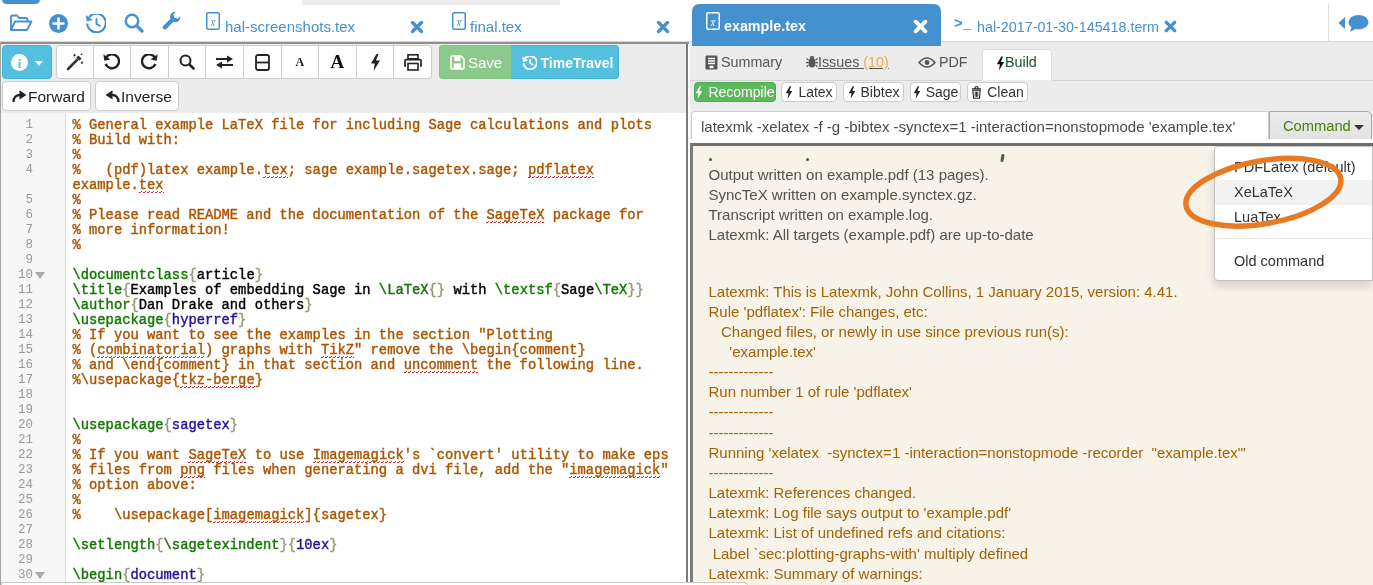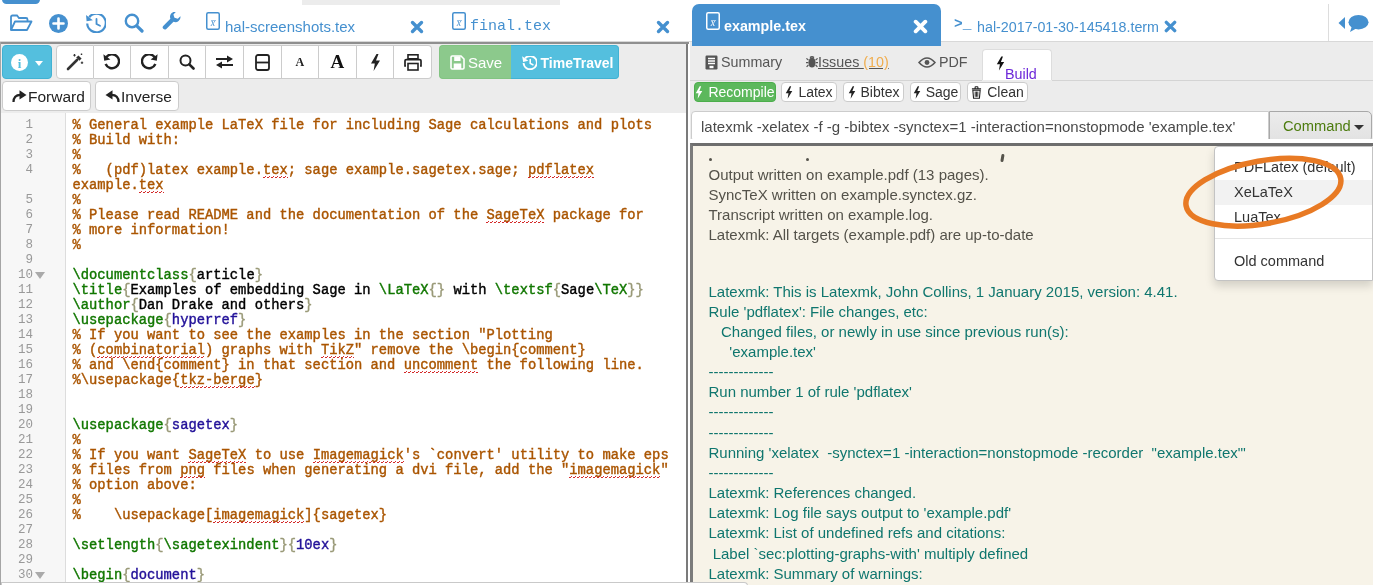--- a/index.html
+++ b/index.html
@@ -40,21 +40,21 @@
     display:flex; align-items:center; justify-content:center; }
   .gbtn:first-child { border-left-width:1px; }
 
   
   #rightpane { position:absolute; top:42px; left:690px; width:683px; height:543px; background:#ececec; }
   #log { position:absolute; top:101px; left:0; width:683px; height:442px; background:#f7f3e8;
     border-top:3px solid #6e6e6e; border-left:3px solid #7b7b7b;padding-left:12px; }
   #logtext { position:absolute; top:19px; left:15.5px; white-space:pre; font-size:15px;
     line-height:19.9px; color:#54524a; }
   #logtext2 { position:absolute; top:135.5px; left:15.5px; white-space:pre; font-size:15px;
-    line-height:20.15px; color:#0f766e; }
+    line-height:20.15px; color:#a16207; }
   
   #menu { position:absolute; left:1214px; top:146px; width:159px; height:135px; background:#fff;
     border:1px solid #c3c3c3; border-radius:4px 0 0 4px; box-shadow:0 5px 10px rgba(0,0,0,0.15); }
   .mi { position:absolute; left:0; width:157px; height:25px; font-size:14.5px; color:#333;
     line-height:25px; padding-left:19px; }
   .rtab { font-size:14.3px; color:#555; }
   .bbtn { position:absolute; top:40px; height:20px; background:#fff; border:1px solid #ccc;
     border-radius:4px; font-size:14px; color:#333; display:flex; align-items:center; justify-content:center; }
 </style></head>
 <body>
@@ -92,21 +92,21 @@
   </svg>
   <div class="abs tabtext" style="left:225px;top:18px;">hal-screenshots.tex</div>
   <svg class="abs" style="left:410px;top:20px;" width="14" height="14" viewBox="0 0 14 14">
     <path d="M2.5 2.5 L11.5 11.5 M11.5 2.5 L2.5 11.5" stroke="#4590cf" stroke-width="3.4" stroke-linecap="round"></path>
   </svg>
 
   <svg class="abs" style="left:452px;top:12px;" width="14" height="18" viewBox="0 0 14 18">
     <rect x="0.75" y="0.75" width="12.5" height="16.5" rx="1.5" fill="none" stroke="#4590cf" stroke-width="1.5"></rect>
     <text x="7" y="13.5" font-size="10" font-style="italic" font-family="Liberation Serif,serif" fill="#4590cf" text-anchor="middle">x̅</text>
   </svg>
-  <div class="abs tabtext" style="left:470px;top:18px;font-family:Liberation Mono, monospace;">final.tex</div>
+  <div class="abs tabtext" style="left:470px;top:18px;">final.tex</div>
   <svg class="abs" style="left:656px;top:20px;" width="14" height="14" viewBox="0 0 14 14">
     <path d="M2.5 2.5 L11.5 11.5 M11.5 2.5 L2.5 11.5" stroke="#4590cf" stroke-width="3.4" stroke-linecap="round"></path>
   </svg>
 
   <svg class="abs" style="left:706px;top:12px;z-index:7;" width="14" height="18" viewBox="0 0 14 18">
     <rect x="0.75" y="0.75" width="12.5" height="16.5" rx="1.5" fill="none" stroke="#fff" stroke-width="1.5"></rect>
     <text x="7" y="13.5" font-size="10" font-style="italic" font-family="Liberation Serif,serif" fill="#fff" text-anchor="middle">x̅</text>
   </svg>
   <div class="abs" style="left:724px;top:17.5px;font-size:14.3px;font-weight:bold;color:#fff;z-index:7;">example.tex</div>
   <svg class="abs" style="left:913px;top:19px;z-index:7;" width="15" height="15" viewBox="0 0 14 14">
@@ -308,21 +308,21 @@
     <div class="abs rtab" style="left:128px;top:12px;text-decoration:underline;">Issues <span style="color:#f0ad4e;">(10)</span></div>
     <svg class="abs" style="left:228px;top:15px;" width="18" height="11" viewBox="0 0 18 11">
       <path d="M1 5.5 Q9 -3.5 17 5.5 Q9 14.5 1 5.5 Z" fill="none" stroke="#555" stroke-width="1.5"></path>
       <circle cx="9" cy="5.5" r="2.4" fill="#555"></circle>
     </svg>
     <div class="abs rtab" style="left:249px;top:12px;">PDF</div>
     <div class="abs" style="left:292px;top:7px;width:70px;height:31px;background:#fff;border:1px solid #ddd;border-bottom:none;border-radius:4px 4px 0 0;"></div>
     <svg class="abs" style="left:306px;top:14px;" width="9" height="15" viewBox="0 0 11 17">
       <path d="M6.5 0 L1 9.5 L4.8 9.5 L3.6 17 L10 6.6 L6 6.6 L8.5 0 Z" fill="#111"></path>
     </svg>
-    <div class="abs" style="left:315px;top:24px;font-size:14.3px;color:#6d28d9;">Build</div>
+    <div class="abs" style="left:315px;top:12px;font-size:14.3px;color:#14532d;">Build</div>
     <div class="abs" style="left:0;top:37.5px;width:292px;height:1px;background:#d4d4d4;"></div>
     <div class="abs" style="left:362px;top:37.5px;width:321px;height:1px;background:#d4d4d4;"></div>
 
     <div class="bbtn" style="left:4px;width:82px;background:#5cb85c;border-color:#4cae4c;color:#fff;">
       <svg style="margin:0 5px 0 0;" width="8" height="13" viewBox="0 0 11 17">
           <path d="M6.5 0 L1 9.5 L4.8 9.5 L3.6 17 L10 6.6 L6 6.6 L8.5 0 Z" fill="#fff"></path>
         </svg>Recompile</div>
     <div class="bbtn" style="left:91px;width:56px;">
       <svg style="margin:0 5px 0 0;" width="8" height="13" viewBox="0 0 11 17">
           <path d="M6.5 0 L1 9.5 L4.8 9.5 L3.6 17 L10 6.6 L6 6.6 L8.5 0 Z" fill="#222"></path>

